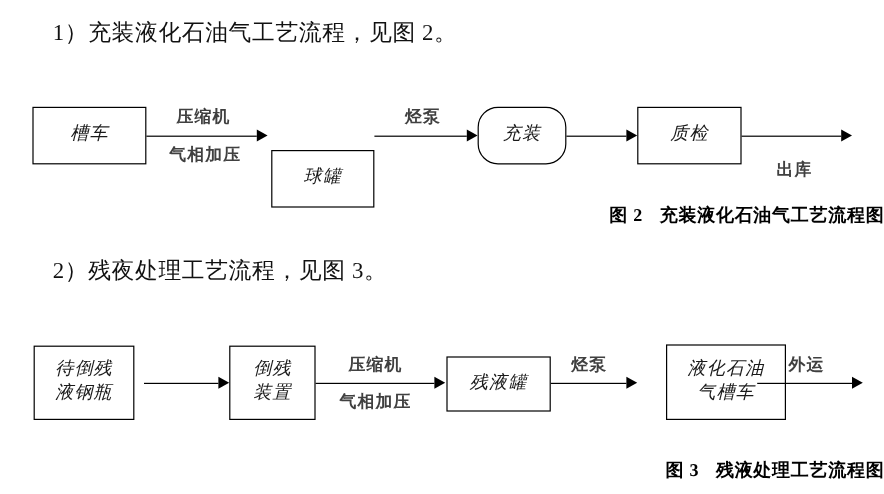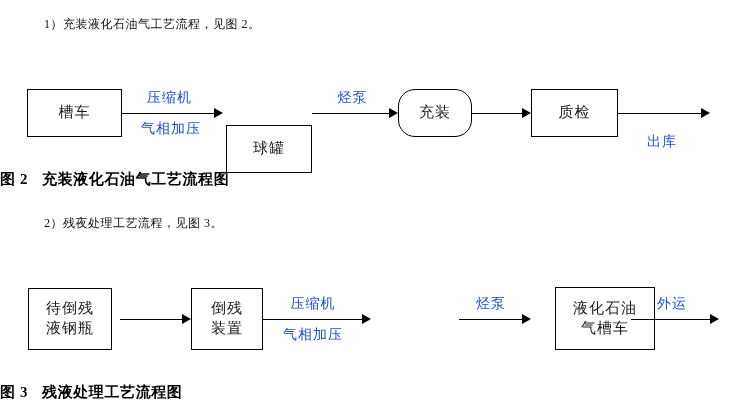--- a/index.html
+++ b/index.html
@@ -17,35 +17,35 @@
   }
   .page {
     position: absolute;
     left: 0; top: 0;
     width: 737px;
     height: 412px;
   }
   
   .para {
     position: absolute;
-    font-size: 12px;
+    font-size: 19px;
     line-height: 1;
     white-space: nowrap;
     color: #111111;
     letter-spacing: 0.5px;
   }
   #para-1 { left: 44px; top: 18px; }
   #para-2 { left: 44px; top: 217px; }
 
   
   .caption {
     position: absolute;
     width: 737px;
     left: 0;
-    text-align: left;
+    text-align: right;
     font-size: 15px;
     font-weight: bold;
     white-space: nowrap;
     color: #000000;
     letter-spacing: 0.6px;
   }
   .caption .cap-num { margin-right: 14px; }
   #caption-2 { top: 170px; }
   #caption-3 { top: 383px; }
 
@@ -61,43 +61,45 @@
     background: #ffffff;
     display: flex;
     flex-direction: column;
     align-items: center;
     justify-content: center;
     font-size: 15px;
     line-height: 1.32;
     color: #1a1a1a;
     letter-spacing: 1px;
     text-align: center;
+    font-style: italic;
   }
   .node .ln { display: block; white-space: nowrap; }
 
   
   .conn {
     position: absolute;
     height: 0;
     border-top: 1.3px solid #000000;
   }
   .arrowhead {
     position: absolute;
     width: 0; height: 0;
     border-top: 5px solid transparent;
     border-bottom: 5px solid transparent;
     border-left: 9px solid #000000;
   }
   .edge-label {
     position: absolute;
     font-size: 14px;
     white-space: nowrap;
-    color: #1d4ed8;
+    color: #404040;
     letter-spacing: 1px;
     text-align: center;
+    font-weight: bold;
   }
 </style>
 </head>
 <body>
 
 <div class="page">
 
   <div class="para" id="para-1">1）充装液化石油气工艺流程，见图 2。</div>
 
   <div class="chart" id="chart-1">
@@ -154,20 +156,23 @@
     <div class="node" style="left:191px; top:8px; width:72px; height:62px;text-align:right;">
       <span class="ln">倒残</span>
       <span class="ln">装置</span>
     </div>
 
     <div class="conn" style="left:263px; top:39px; width:99px;"></div>
     <div class="arrowhead" style="left:362px; top:34px;"></div>
     <div class="edge-label" style="left:269px; top:15px; width:88px;">压缩机</div>
     <div class="edge-label" style="left:263px; top:46px; width:100px;">气相加压</div>
 
+    <div class="node" style="left:372px; top:17px; width:87px; height:46px;">
+      <span class="ln">残液罐</span>
+    </div>
 
     <div class="conn" style="left:459px; top:39px; width:63px;"></div>
     <div class="arrowhead" style="left:522px; top:34px;"></div>
     <div class="edge-label" style="left:455px; top:15px; width:72px;">烃泵</div>
 
     <div class="node" style="left:531px; top:7px; width:100px; height:63px;margin-left:24px;">
       <span class="ln">液化石油</span>
       <span class="ln">气槽车</span>
     </div>
 

